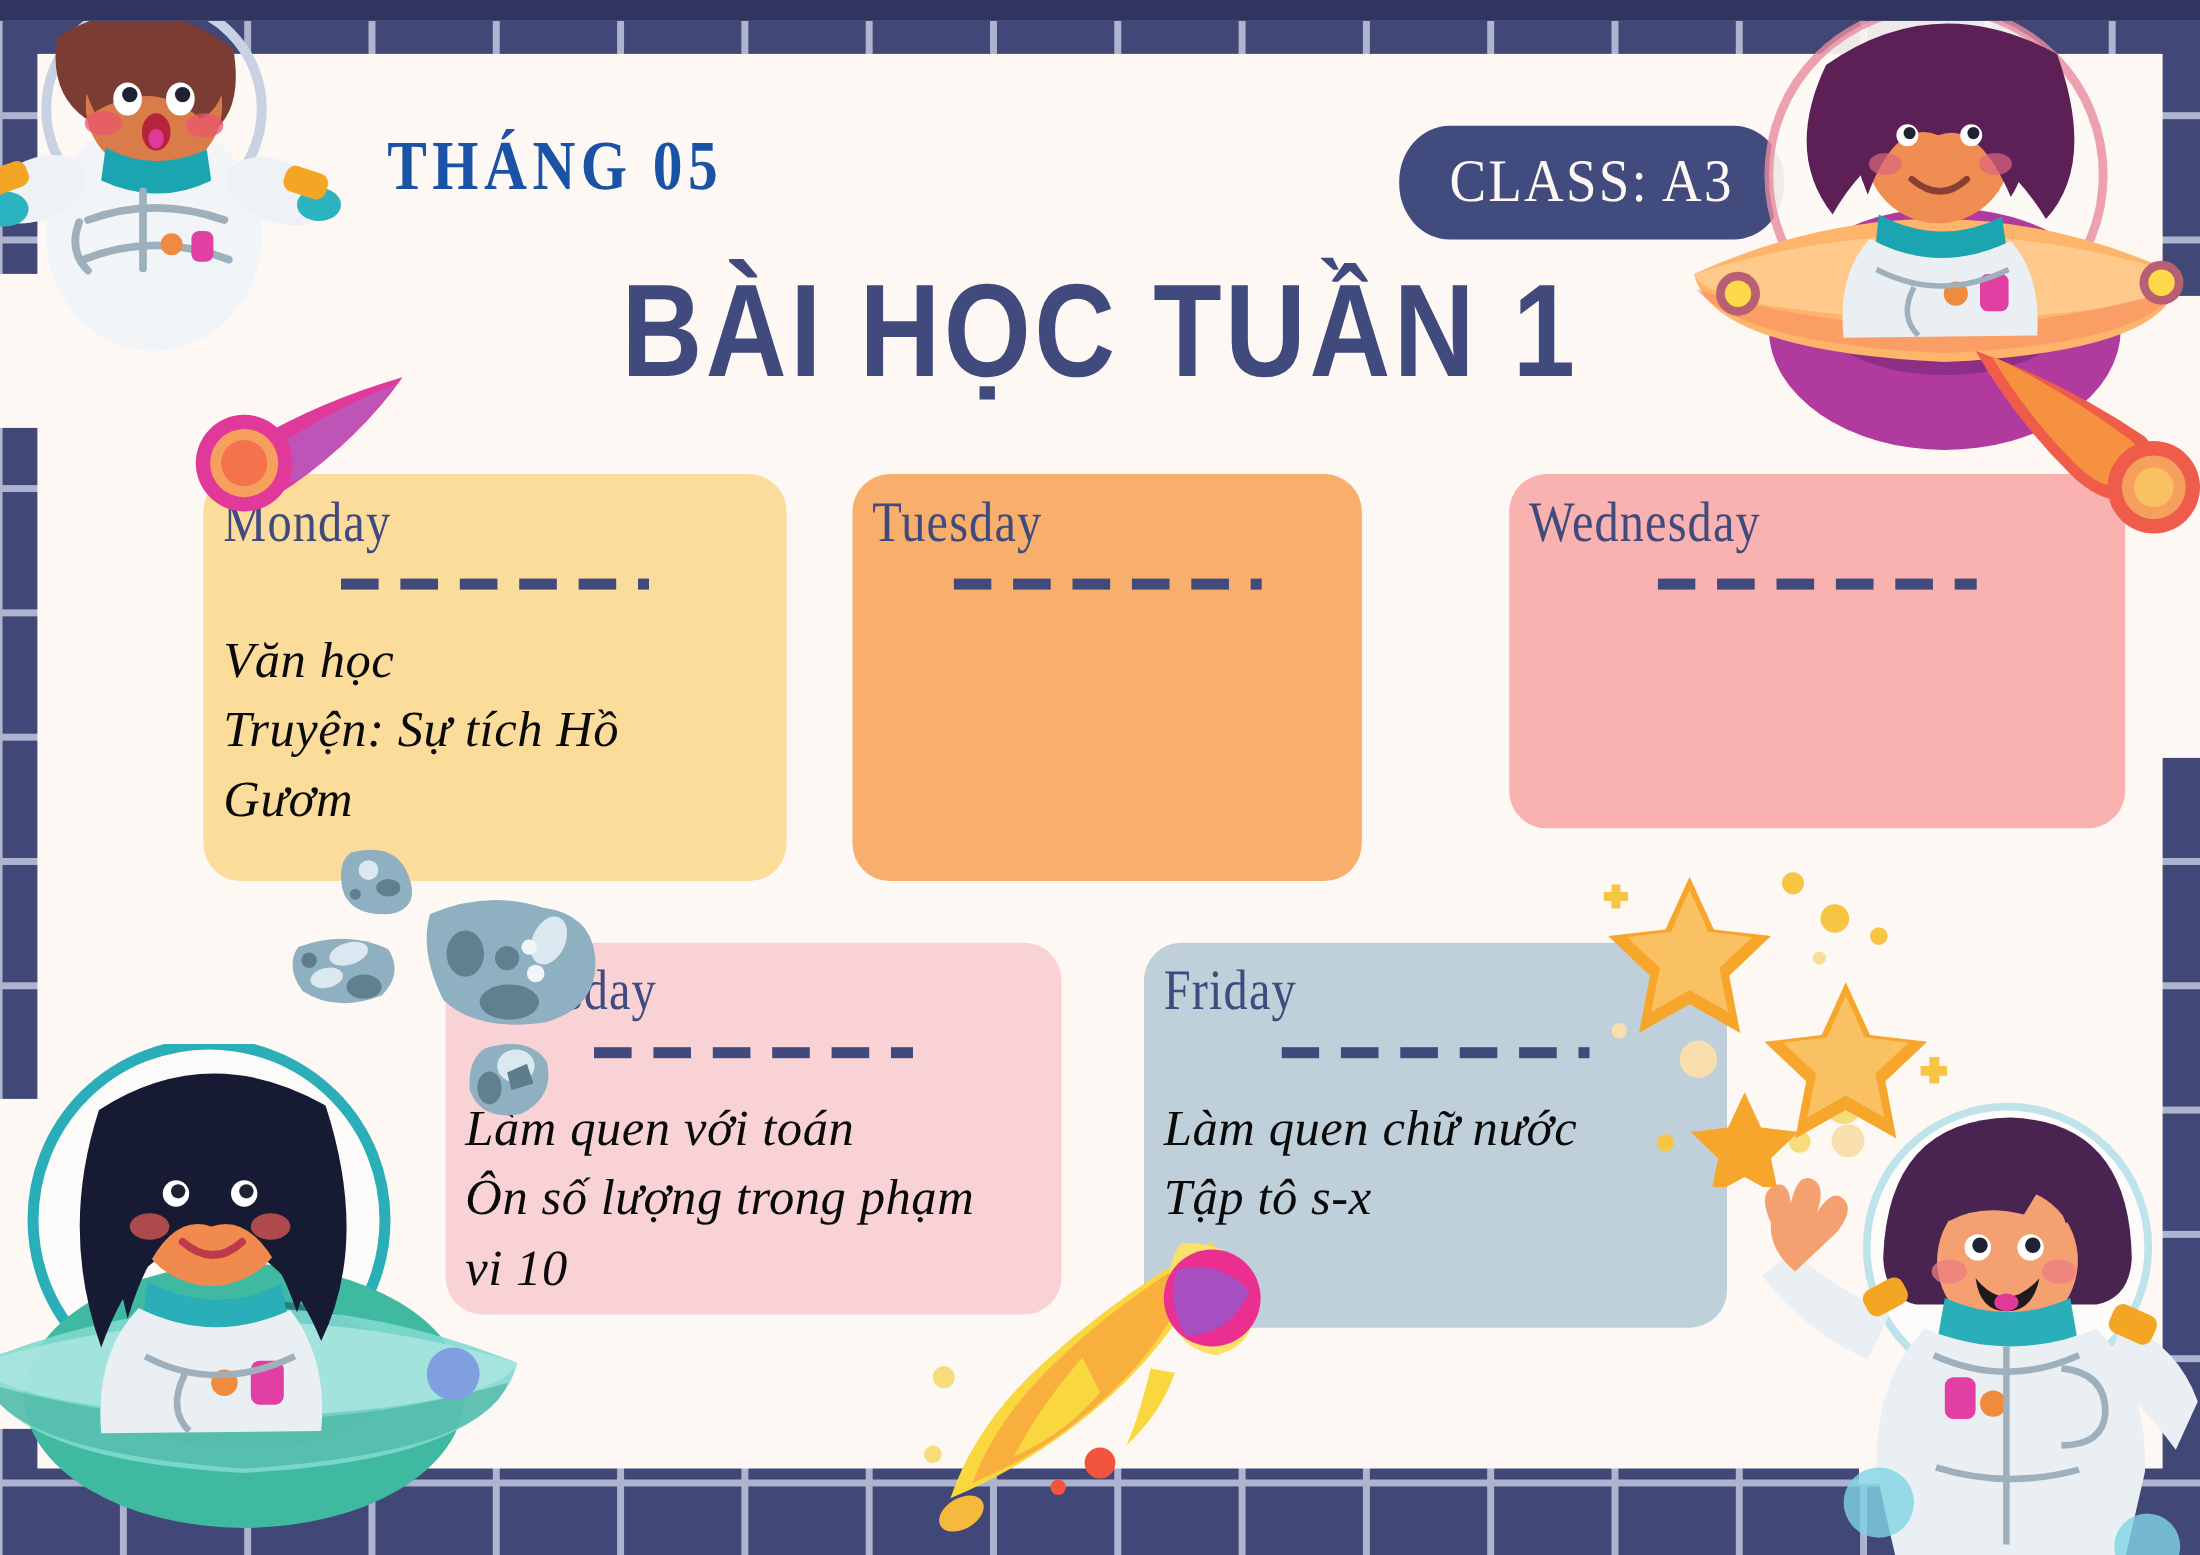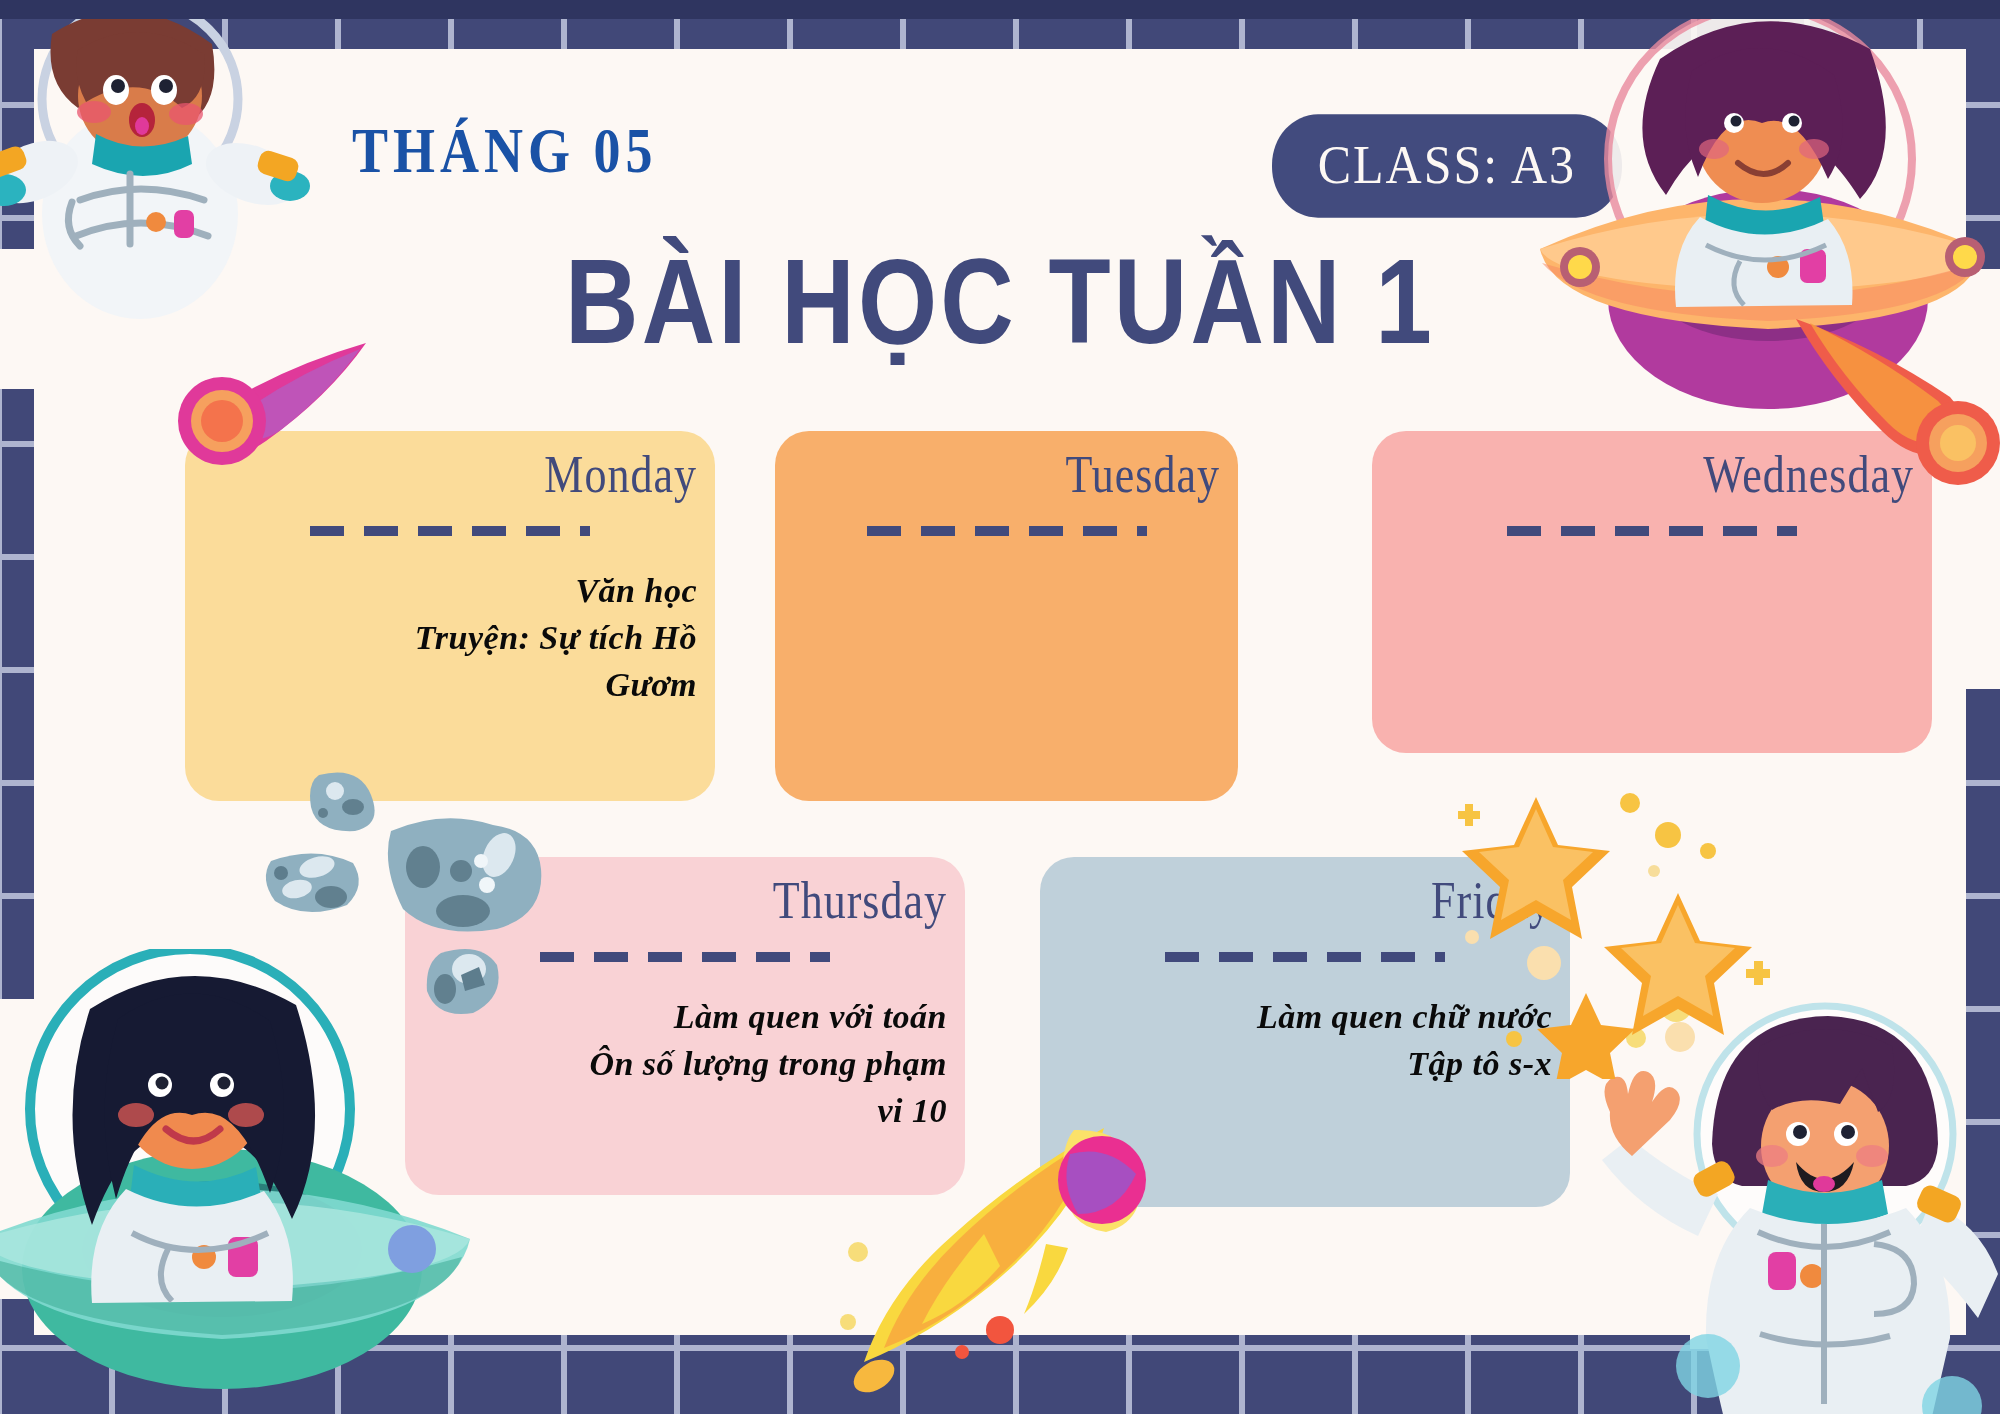--- a/index.html
+++ b/index.html
@@ -62,21 +62,21 @@
     color:#414a7c;
     transform:scaleX(1.06) scaleY(1.25);
   }
 
   
   .card{
     position:absolute;
     border-radius:34px;
     box-sizing:border-box;
     padding:18px 18px 24px;
-    text-align:right;
+    text-align:left;
   }
   .card .dayname{
     font-family:"Liberation Serif",serif;
     font-size:44px;
     color:#414a7c;
     letter-spacing:1px;
     transform:scaleY(1.18);
     display:inline-block;
     margin-bottom:10px;
   }
@@ -84,22 +84,22 @@
     height:10px;
     margin:16px auto 0;
     background-image:linear-gradient(to right,#414a7c 0 34px,transparent 34px 54px);
     background-size:54px 10px;
     background-repeat:repeat-x;
   }
   .card .body{
     margin-top:32px;
     font-family:"Liberation Serif",serif;
     font-style:italic;
-    font-weight:700;
-    font-size:34px;
+    font-weight:400;
+    font-size:46px;
     line-height:1.38;
     color:#0a0a0a;
     white-space:pre-line;
     letter-spacing:.5px;
   }
 
   #c-mon  {left:185px; top:412px; width:530px; height:370px; background:#fbdc9a;}
   #c-tue  {left:775px; top:412px; width:463px; height:370px; background:#f8af6b;}
   #c-wed  {left:1372px;top:412px; width:560px; height:322px; background:#f9b2af;}
   #c-thu  {left:405px; top:838px; width:560px; height:338px; background:#f9d2d5;}

